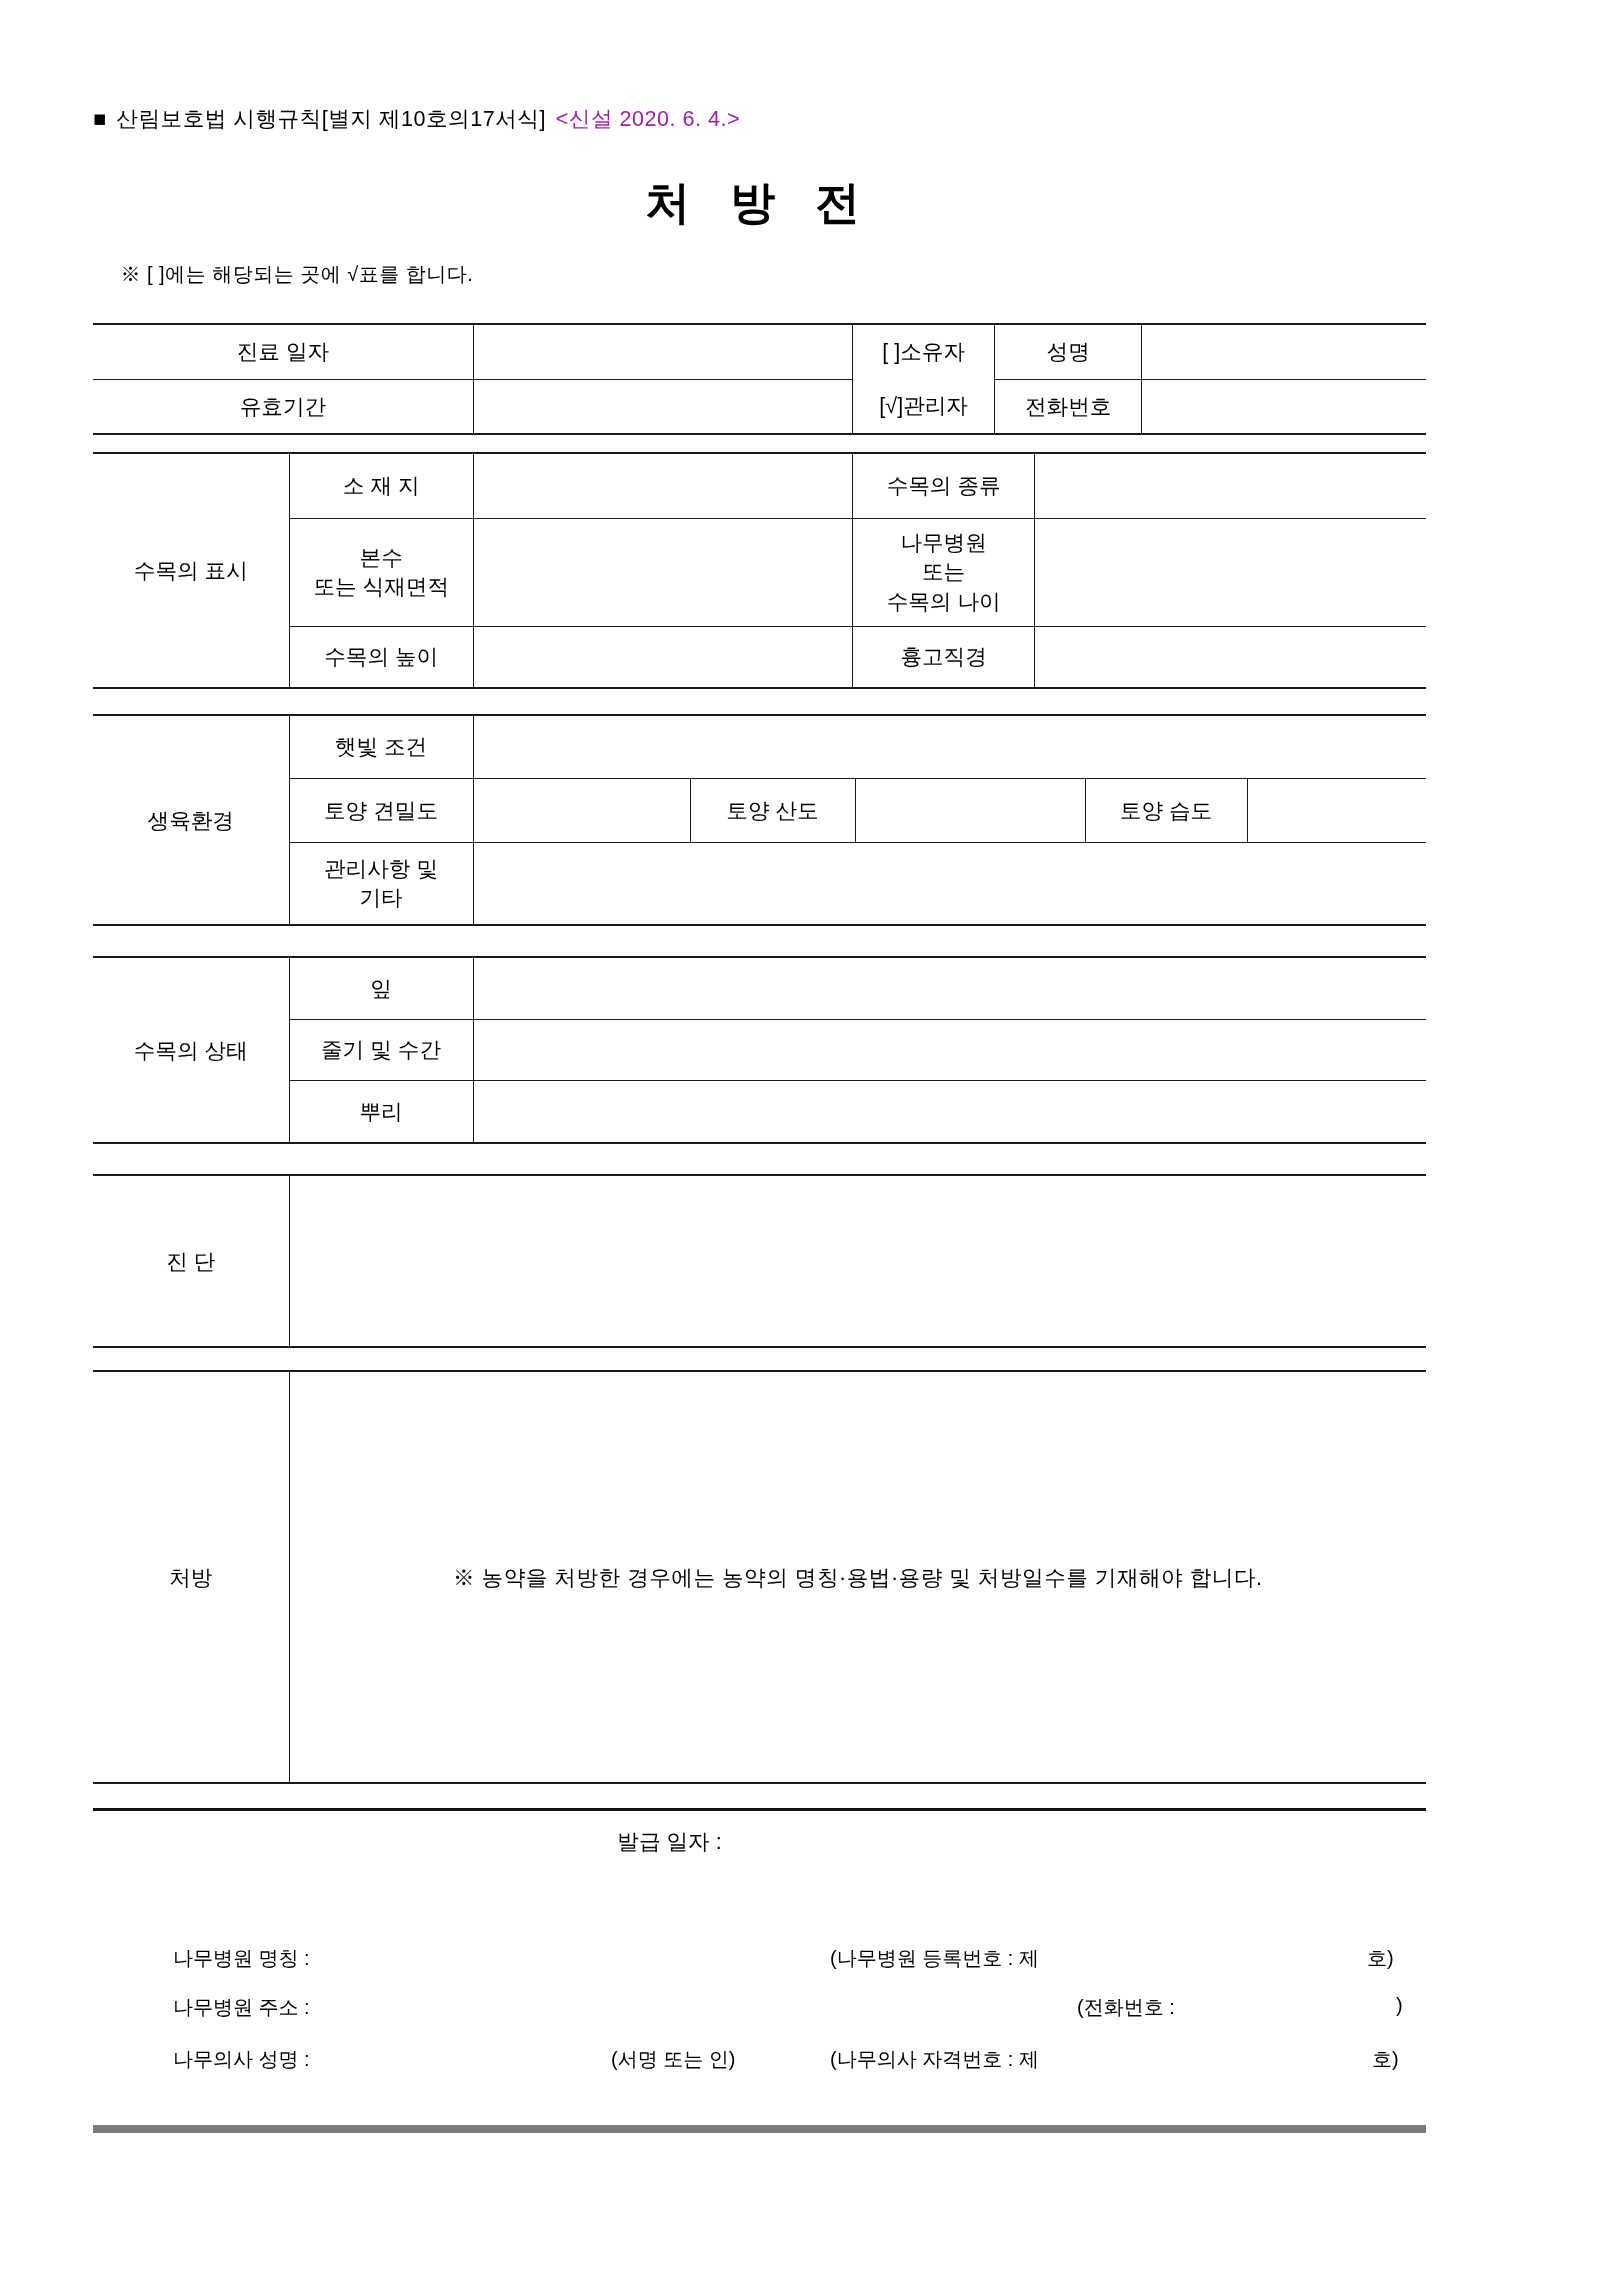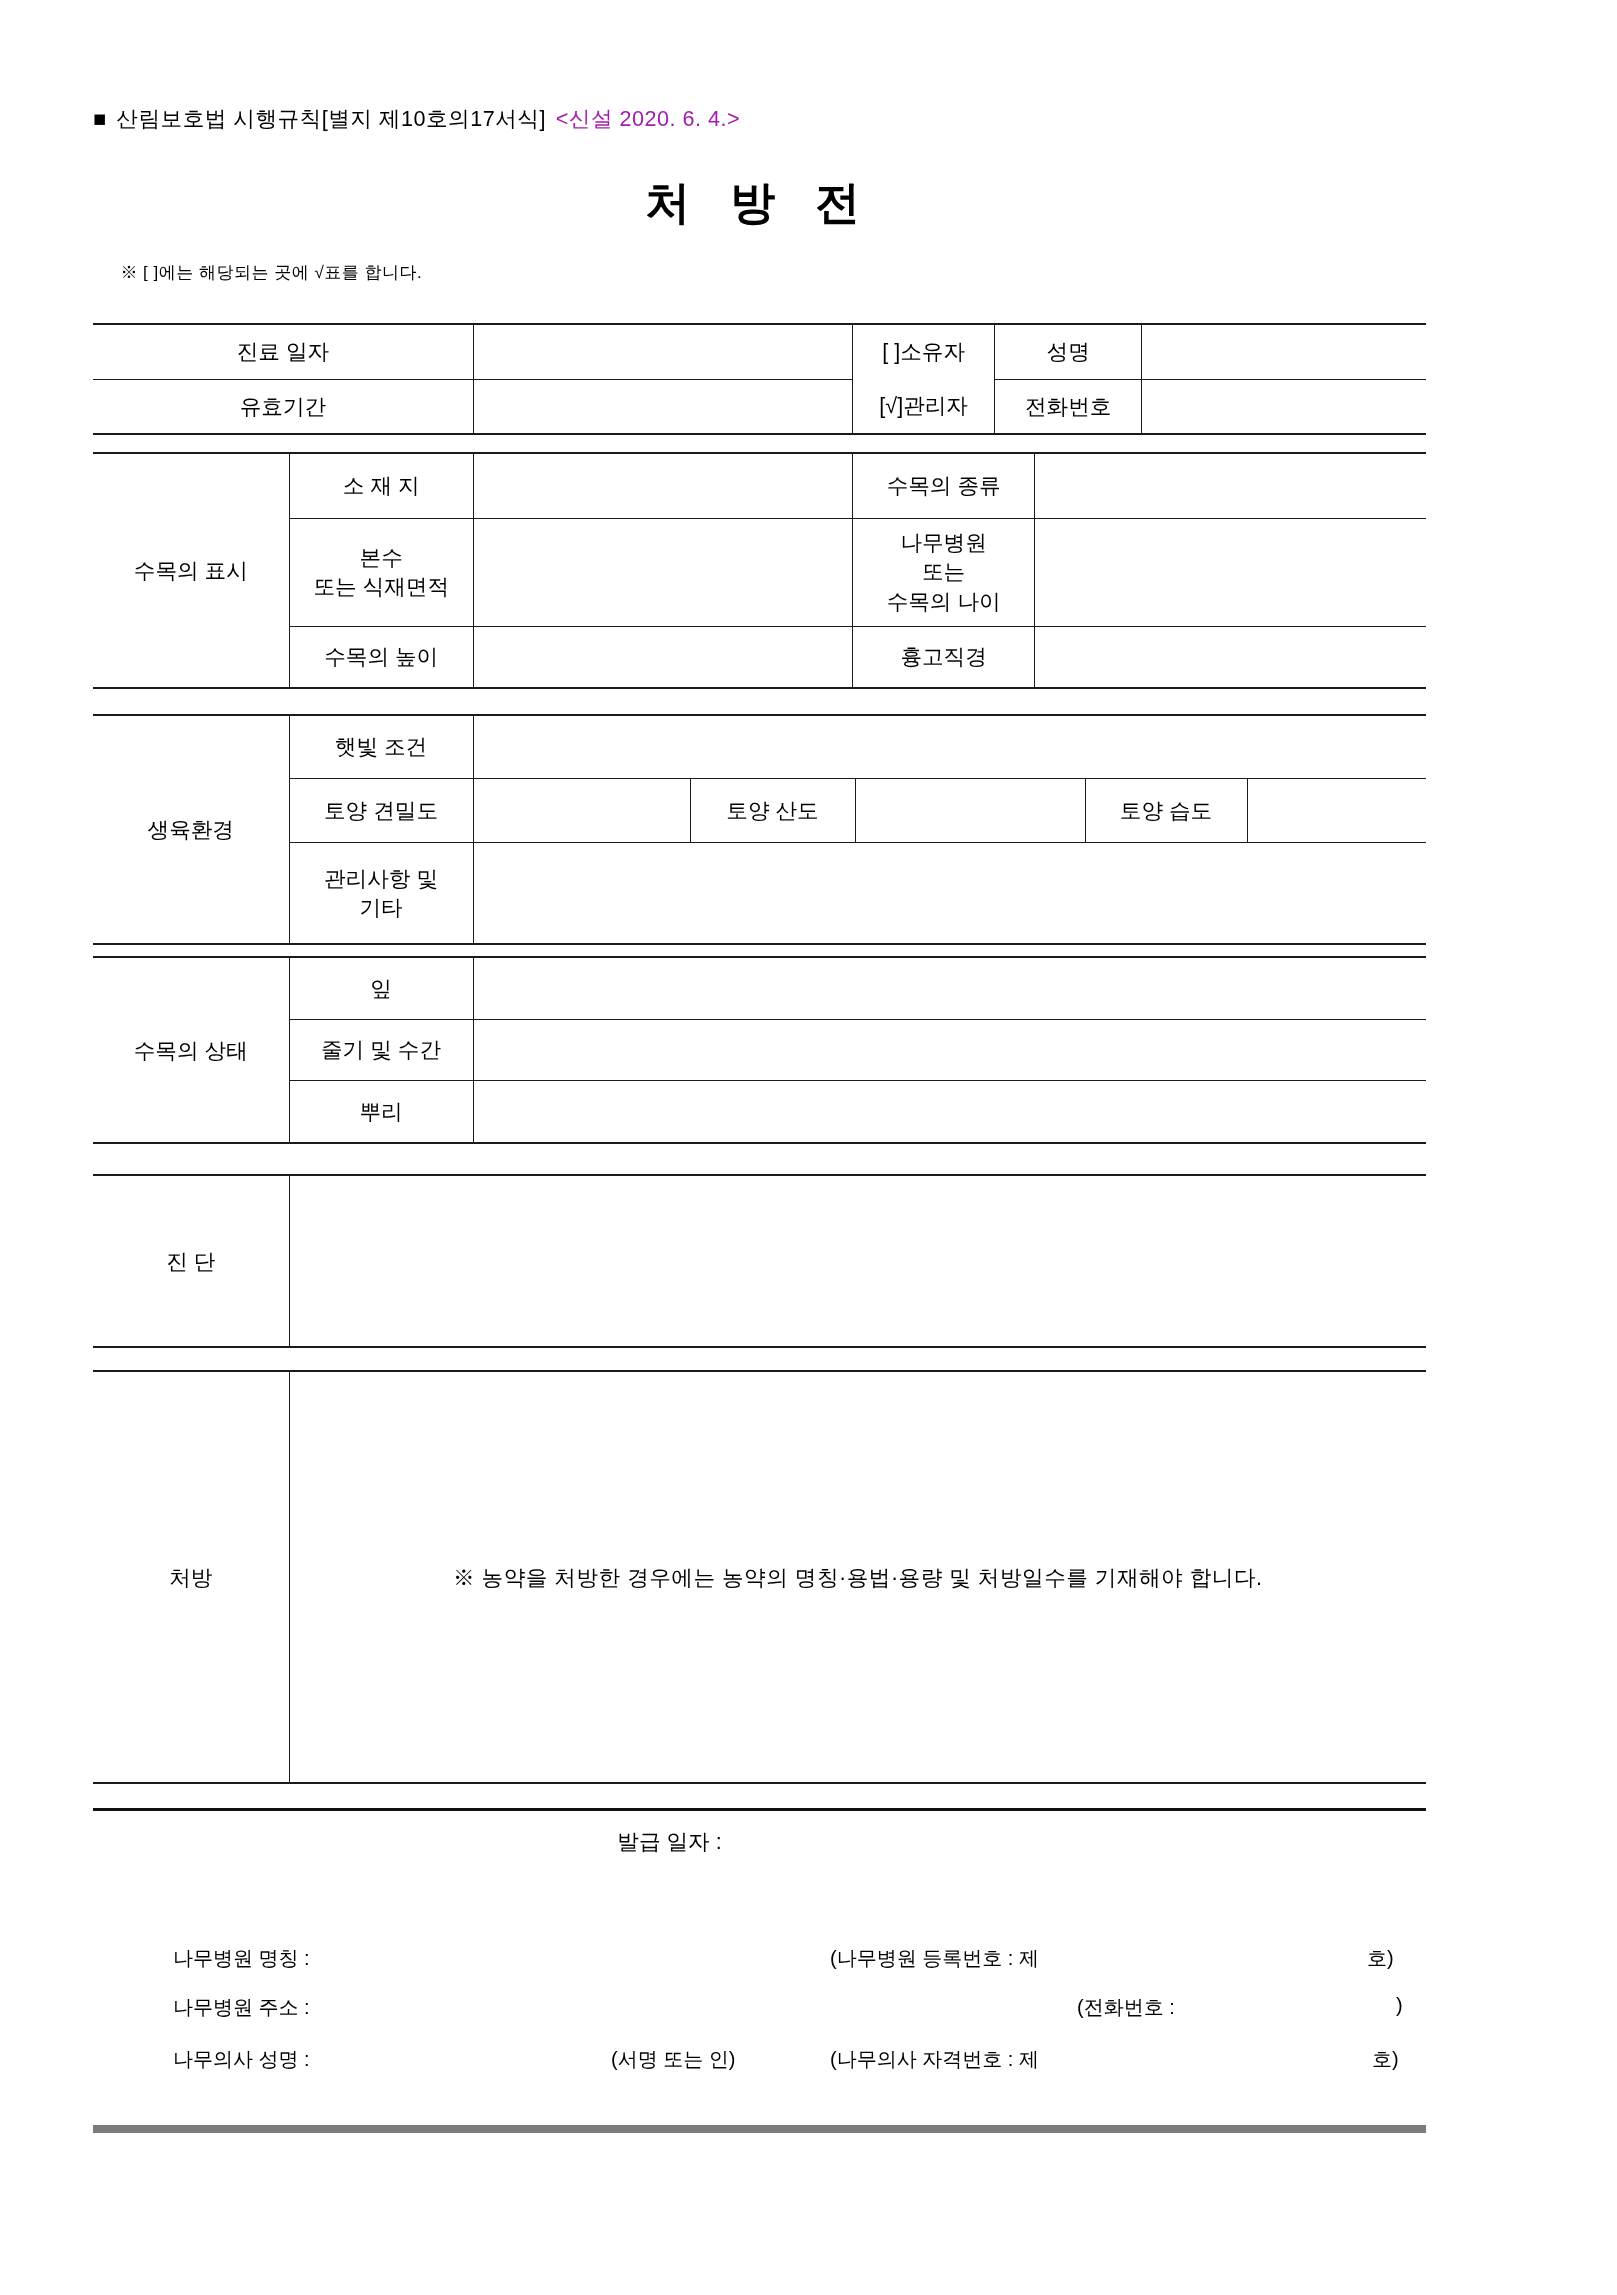--- a/index.html
+++ b/index.html
@@ -19,21 +19,21 @@
   .doc-header .bullet { margin-right: 9.8px; }
   .doc-header .revision { color: #a21caf; margin-left: 9.8px; }
 
   
   .title {
     top: 173px; margin: 0; text-align: center;
     font-size: 45px; font-weight: 700; letter-spacing: 13.7px;
   }
 
   
-  .note { top: 261px; font-size: 17px; padding-left: 27.4px; letter-spacing: 0.5px; }
+  .note { top: 261px; font-size: 20px; padding-left: 27.4px; letter-spacing: 0.5px; }
 
   
   table.form {
     border-collapse: collapse; table-layout: fixed; width: 1333px;
     border-top: 2.5px solid #1a1a1a; border-bottom: 2.5px solid #1a1a1a;
   }
   table.form td {
     border: 1.5px solid #1a1a1a;
     text-align: center; vertical-align: middle;
     font-size: 21.6px; padding: 0; overflow: hidden;
@@ -48,21 +48,21 @@
   #t-cond  { top: 956px; }
   #t-diag  { top: 1174px; }
   #t-presc { top: 1370px; }
 
   .r54  td { height: 53px; }
   .r66  td { height: 65px; }
   .r110 td { height: 108px; }
   .r63  td { height: 62px; }
   .r64  td { height: 63px; }
   .r65  td { height: 64px; margin-top: 44px; }
-  .r85  td { height: 102px; }
+  .r85  td { height: 83px; }
   .r62  td { height: 61px; }
   .r175 td { height: 172px; }
   .r420 td { height: 412px; }
 
   col.w200{width:196px} col.w188{width:184px} col.w388{width:380px} col.w387{width:379px}
   col.w145{width:142px} col.w150{width:147px} col.w290{width:284px} col.w186{width:182px}
   col.w399{width:391px} col.w221{width:217px} col.w168{width:165px} col.w235{width:230px}
   col.w165{width:162px} col.w183{width:179px} col.w972{width:953px} col.w1160{width:1137px}
 
   .chk { padding: 0; }

